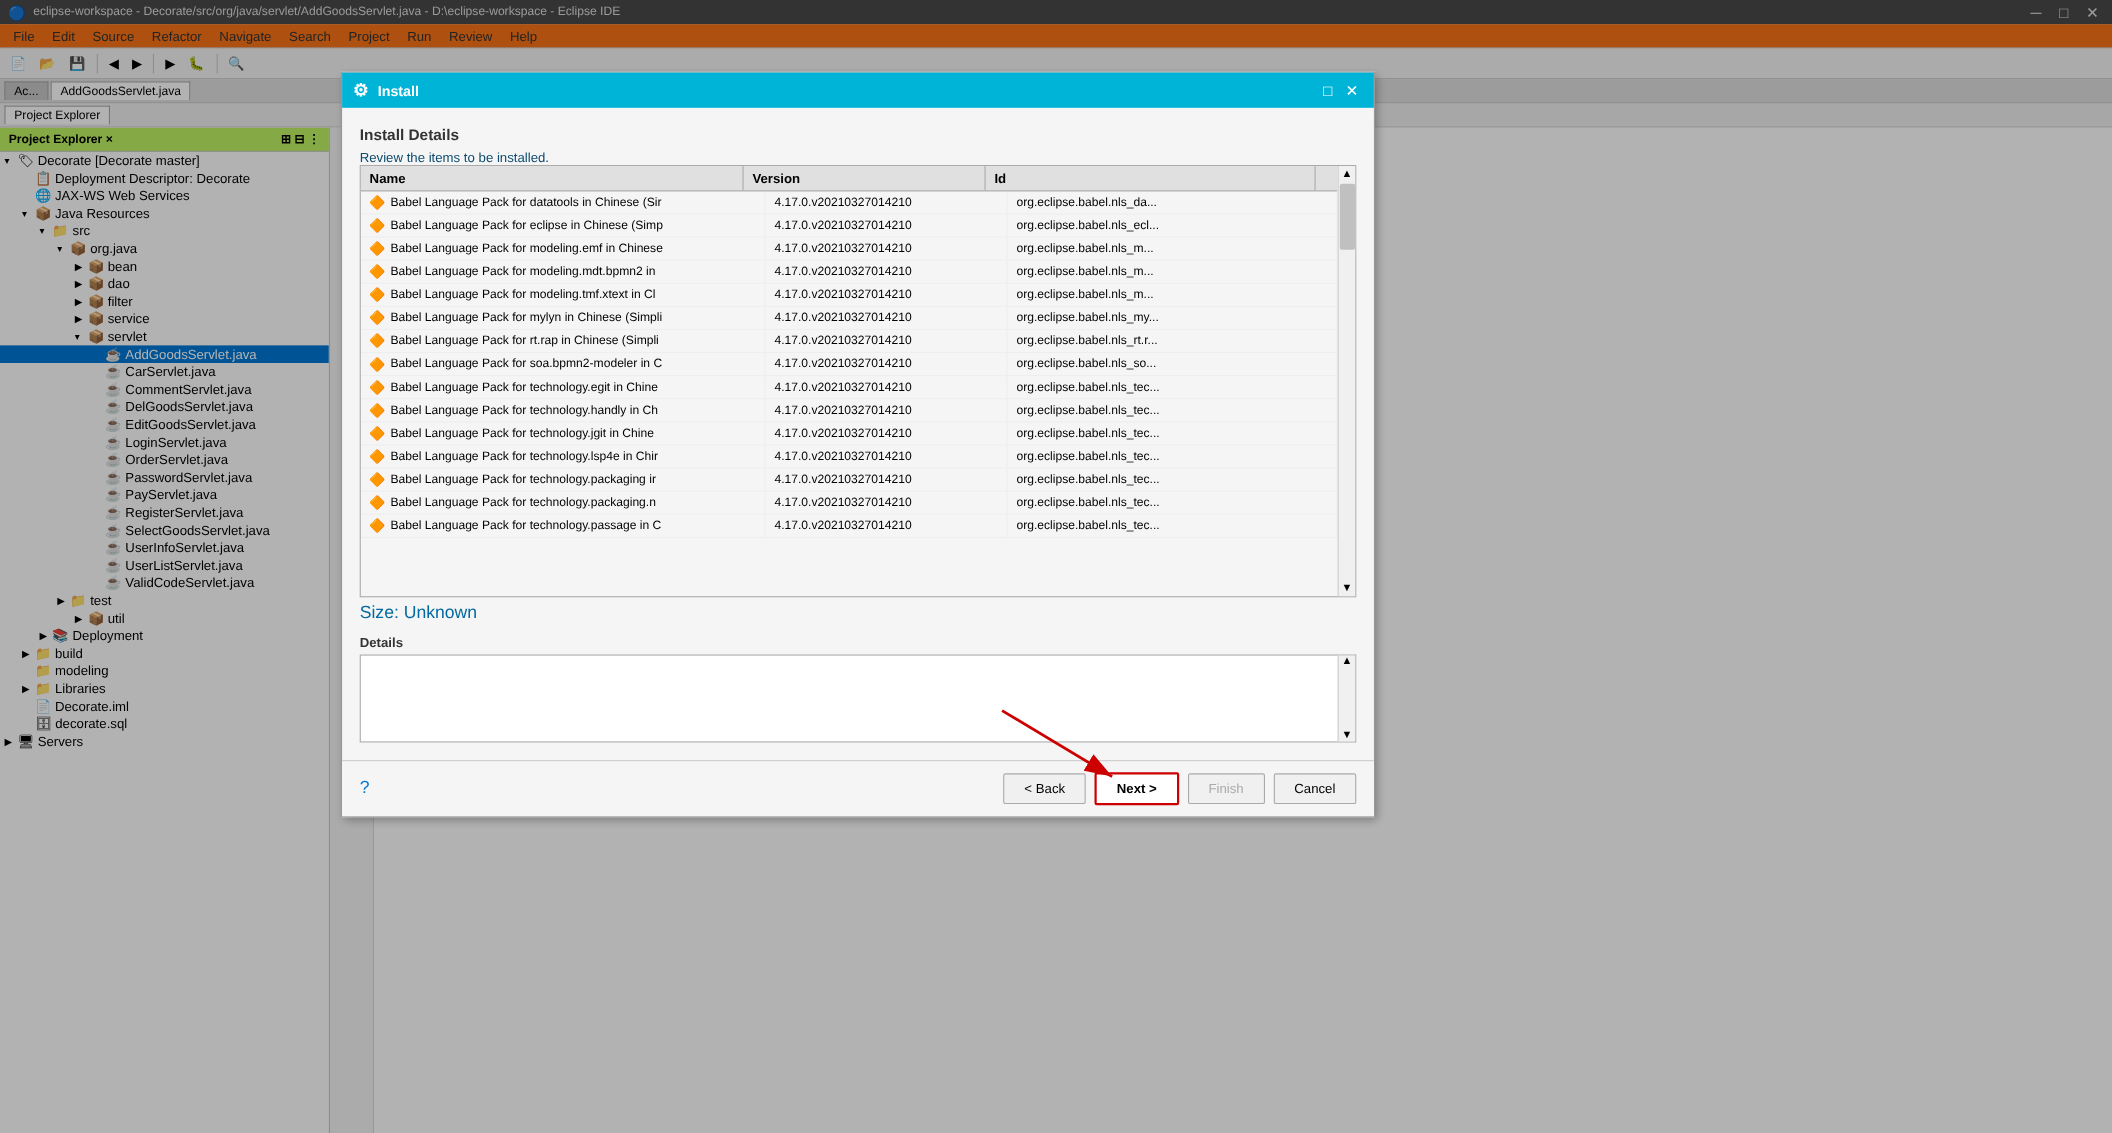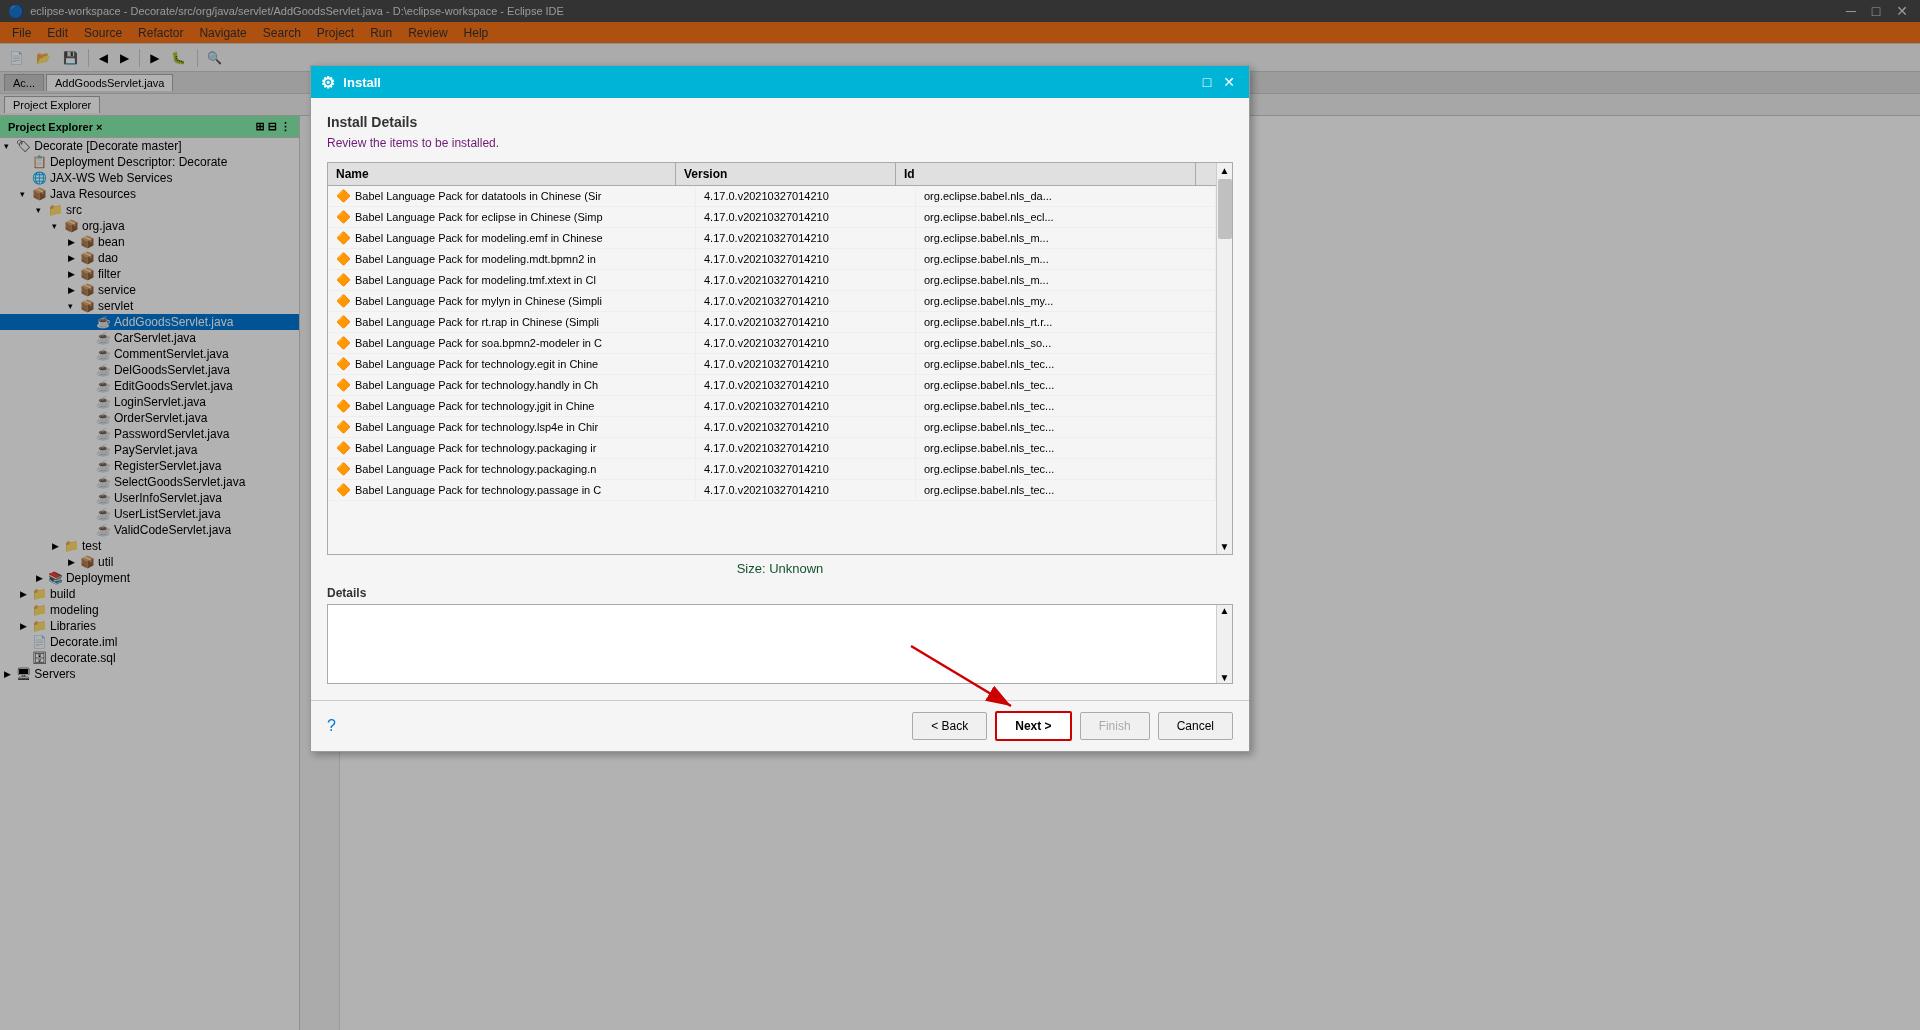--- a/index.html
+++ b/index.html
@@ -86,21 +86,21 @@
     
     .sidebar {
       width: 300px;
       background: white;
       border-right: 1px solid #ccc;
       overflow: hidden;
       display: flex;
       flex-direction: column;
     }
     .sidebar-header {
-      background: #86efac;
+      background: #bef264;
       padding: 4px 8px;
       font-size: 11px;
       font-weight: bold;
       border-bottom: 1px solid #ccc;
       display: flex;
       align-items: center;
       justify-content: space-between;
     }
     .sidebar-content { overflow-y: auto; flex: 1; }
     .tree-item {
@@ -183,21 +183,21 @@
       color: white;
       font-size: 13px;
       font-weight: bold;
     }
     .dialog-title-icon { margin-right: 8px; font-size: 16px; }
     .dialog-title-controls { margin-left: auto; display: flex; gap: 4px; }
     .dialog-title-btn { background: none; border: none; color: white; cursor: pointer; font-size: 14px; padding: 0 4px; }
 
     .dialog-body { padding: 16px; flex: 1; }
     .dialog-section-title { font-size: 14px; font-weight: bold; margin-bottom: 6px; color: #333; }
-    .dialog-subtitle { font-size: 12px; color: #701a75; margin-bottom: 12px; }
+    .dialog-subtitle { font-size: 12px; color: #0c4a6e; }
     .install-table-header {
       display: grid;
       grid-template-columns: 1fr 220px 300px 20px;
       background: #e0e0e0;
       border-bottom: 1px solid #aaa;
       font-weight: bold;
       font-size: 12px;
     }
     .install-table-header-cell {
       padding: 4px 8px;
@@ -229,21 +229,21 @@
       flex-direction: column;
     }
     .scrollbar-thumb {
       background: #c0c0c0;
       width: 14px;
       margin: 1px;
       height: 60px;
       border-radius: 2px;
     }
 
-    .size-info { padding: 6px 0; font-size: 13px; color: #14532d; text-align: center; }
+    .size-info { padding: 6px 0; font-size: 16px; color: #0369a1; }
     .details-section { margin-top: 4px; }
     .details-label { font-size: 12px; font-weight: bold; color: #333; margin-bottom: 4px; }
 
     .dialog-footer {
       display: flex;
       align-items: center;
       padding: 10px 16px;
       border-top: 1px solid #ccc;
       background: #f5f5f5;
       gap: 8px;

